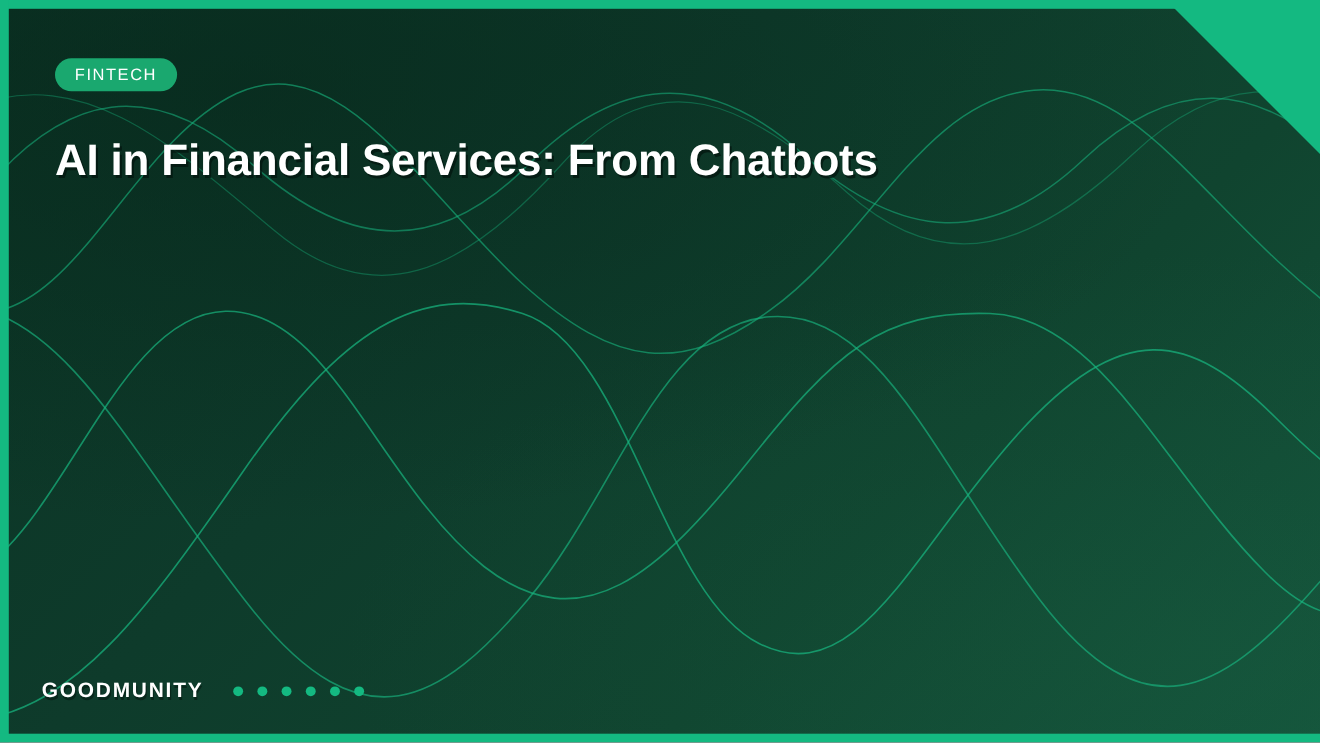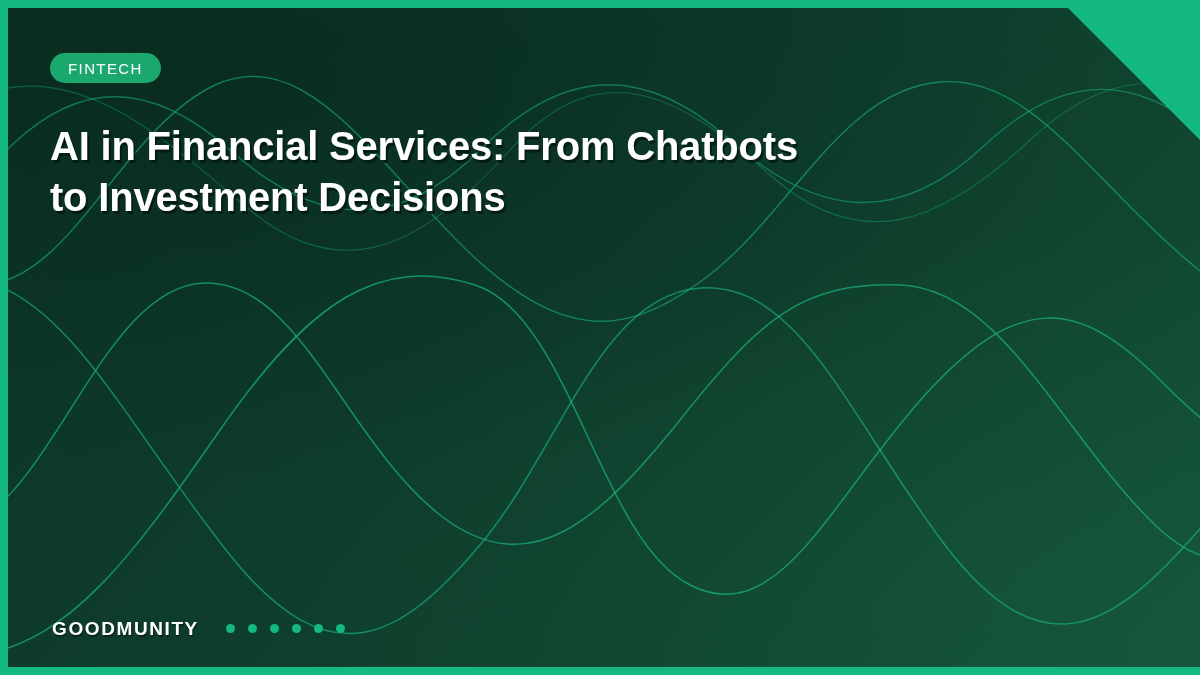--- a/index.html
+++ b/index.html
@@ -96,21 +96,21 @@
     color:#ffffff;
     font-size:40px;
     font-weight:700;
     line-height:1.28;
     letter-spacing:-0.2px;
     text-shadow:2px 3px 0 rgba(3,22,15,0.75);
   }
 
   .brandbar {
     position:absolute;
-    left:52px;
+    left:38px;
     bottom:37px;
     display:flex;
     align-items:center;
     gap:27px;
     text-align:right;
   }
   .brandname {
     color:#ffffff;
     font-size:19px;
     font-weight:700;
@@ -164,21 +164,20 @@
   <div class="edge-left"></div>
   <div class="edge-bottom"></div>
   <div class="corner-accent"></div>
 
   <div class="content">
 
     <div class="badge">FINTECH</div>
 
     <h1 class="headline">
       <span style="display: block;">AI in Financial Services: From Chatbots</span>
-      <span style="display: block;">to Investment Decisions</span>
     </h1>
 
   </div>
 
   <div class="brandbar">
     <span class="brandname">GOODMUNITY</span>
     <span class="dots">
         <span class="dot" style="background: rgb(20, 185, 129);"></span>
         <span class="dot" style="background: rgb(20, 185, 129);"></span>
         <span class="dot" style="background: rgb(20, 185, 129);"></span>

